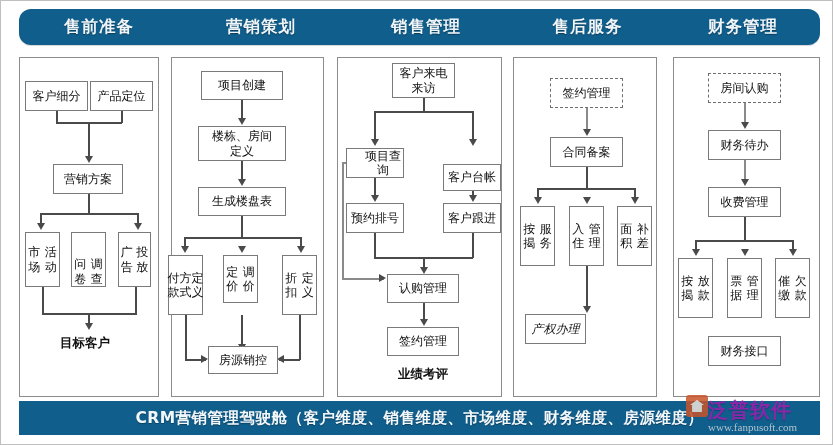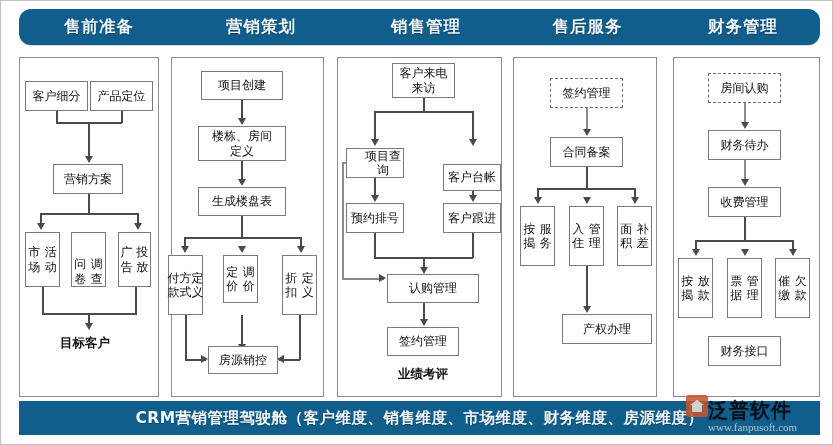--- a/index.html
+++ b/index.html
@@ -33,21 +33,21 @@
     display:flex;align-items:center;justify-content:center;
     color:#f2f7fb;font-size:15.5px;font-weight:700;letter-spacing:.5px;
     text-shadow:0 1px 1px rgba(0,0,0,.3);
   }
   .watermark{
     position:absolute;right:6px;top:392px;width:140px;height:50px;
     pointer-events:none;opacity:.85;
   }
   .wm-text{
     position:absolute;left:22px;top:4px;
-    font-size:20px;font-weight:700;color:#000000;
+    font-size:20px;font-weight:700;color:#a21caf;
     text-shadow:0 1px 1px rgba(0,0,0,.25);letter-spacing:1px;
   }
   .wm-url{
     position:absolute;left:22px;top:28px;
     font-size:11px;color:#cfd6da;font-family:"Liberation Serif",serif;
   }
   .wm-mark{
     position:absolute;left:0px;top:2px;width:22px;height:22px;
     background:#c8542a;border-radius:3px;
   }
@@ -227,21 +227,21 @@
   <div class="ln v" style="left:471px;top:232px;height:25px;"></div>
   <div class="ln h" style="left:373px;top:256px;width:99px;"></div>
   <div class="ln v" style="left:422px;top:256px;height:12px;"></div>
   <div class="arw down" style="left:419px;top:266px;"></div>
 
   <div class="ln h light" style="left:341px;top:161px;width:6px;"></div>
   <div class="ln v light" style="left:341px;top:161px;height:117px;"></div>
   <div class="ln h light" style="left:341px;top:277px;width:42px;"></div>
   <div class="arw right" style="left:378px;top:273px;"></div>
 
-  <div class="node" style="left:386px;top:273px;width:92px;height:29px;">认购管理</div>
+  <div class="node" style="left:386px;top:273px;width:72px;height:29px;">认购管理</div>
 
   <div class="ln v" style="left:422px;top:302px;height:18px;"></div>
   <div class="arw down" style="left:419px;top:318px;"></div>
 
   <div class="node" style="left:386px;top:326px;width:72px;height:29px;">签约管理</div>
 
   <div class="plain" style="left:380px;top:363px;width:84px;height:20px;">业绩考评</div>
 
   <div class="node dashed" style="left:549px;top:77px;width:73px;height:30px;">签约管理</div>
 
@@ -267,21 +267,21 @@
       <div>管理</div>
     </div>
   <div class="node vert" style="left:616px;top:205px;width:35px;height:60px;">
       <div>面积</div>
       <div>补差</div>
     </div>
 
   <div class="ln v" style="left:585px;top:265px;height:42px;"></div>
   <div class="arw down" style="left:582px;top:305px;"></div>
 
-  <div class="node" style="left:561px;top:313px;width:90px;height:30px;">产权办理</div>
+  <div class="node" style="left:524px;top:313px;width:61px;height:30px;font-style:italic;">产权办理</div>
 
   <div class="node dashed" style="left:707px;top:72px;width:73px;height:30px;">房间认购</div>
 
   <div class="ln v light" style="left:743px;top:102px;height:21px;"></div>
   <div class="arw down" style="left:740px;top:121px;"></div>
 
   <div class="node" style="left:707px;top:129px;width:73px;height:30px;">财务待办</div>
 
   <div class="ln v light" style="left:743px;top:159px;height:21px;"></div>
   <div class="arw down" style="left:740px;top:178px;"></div>

